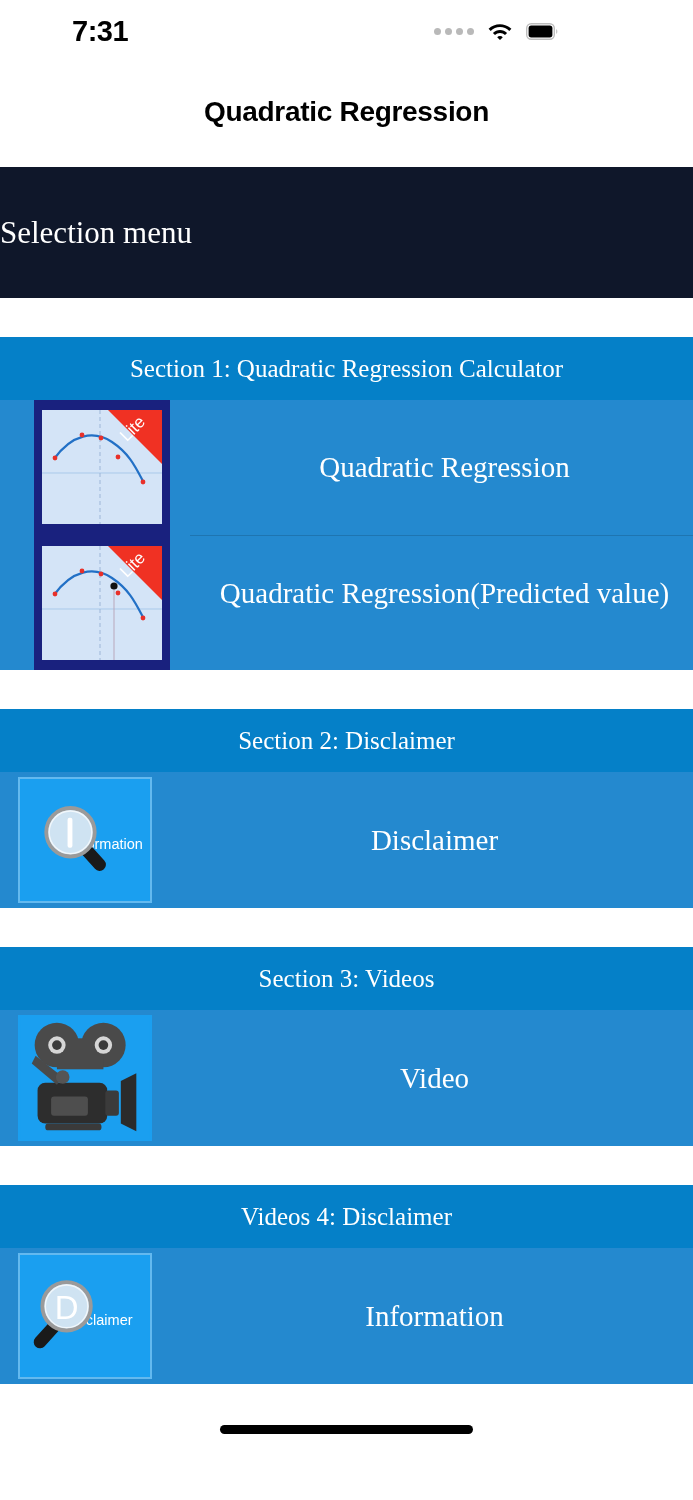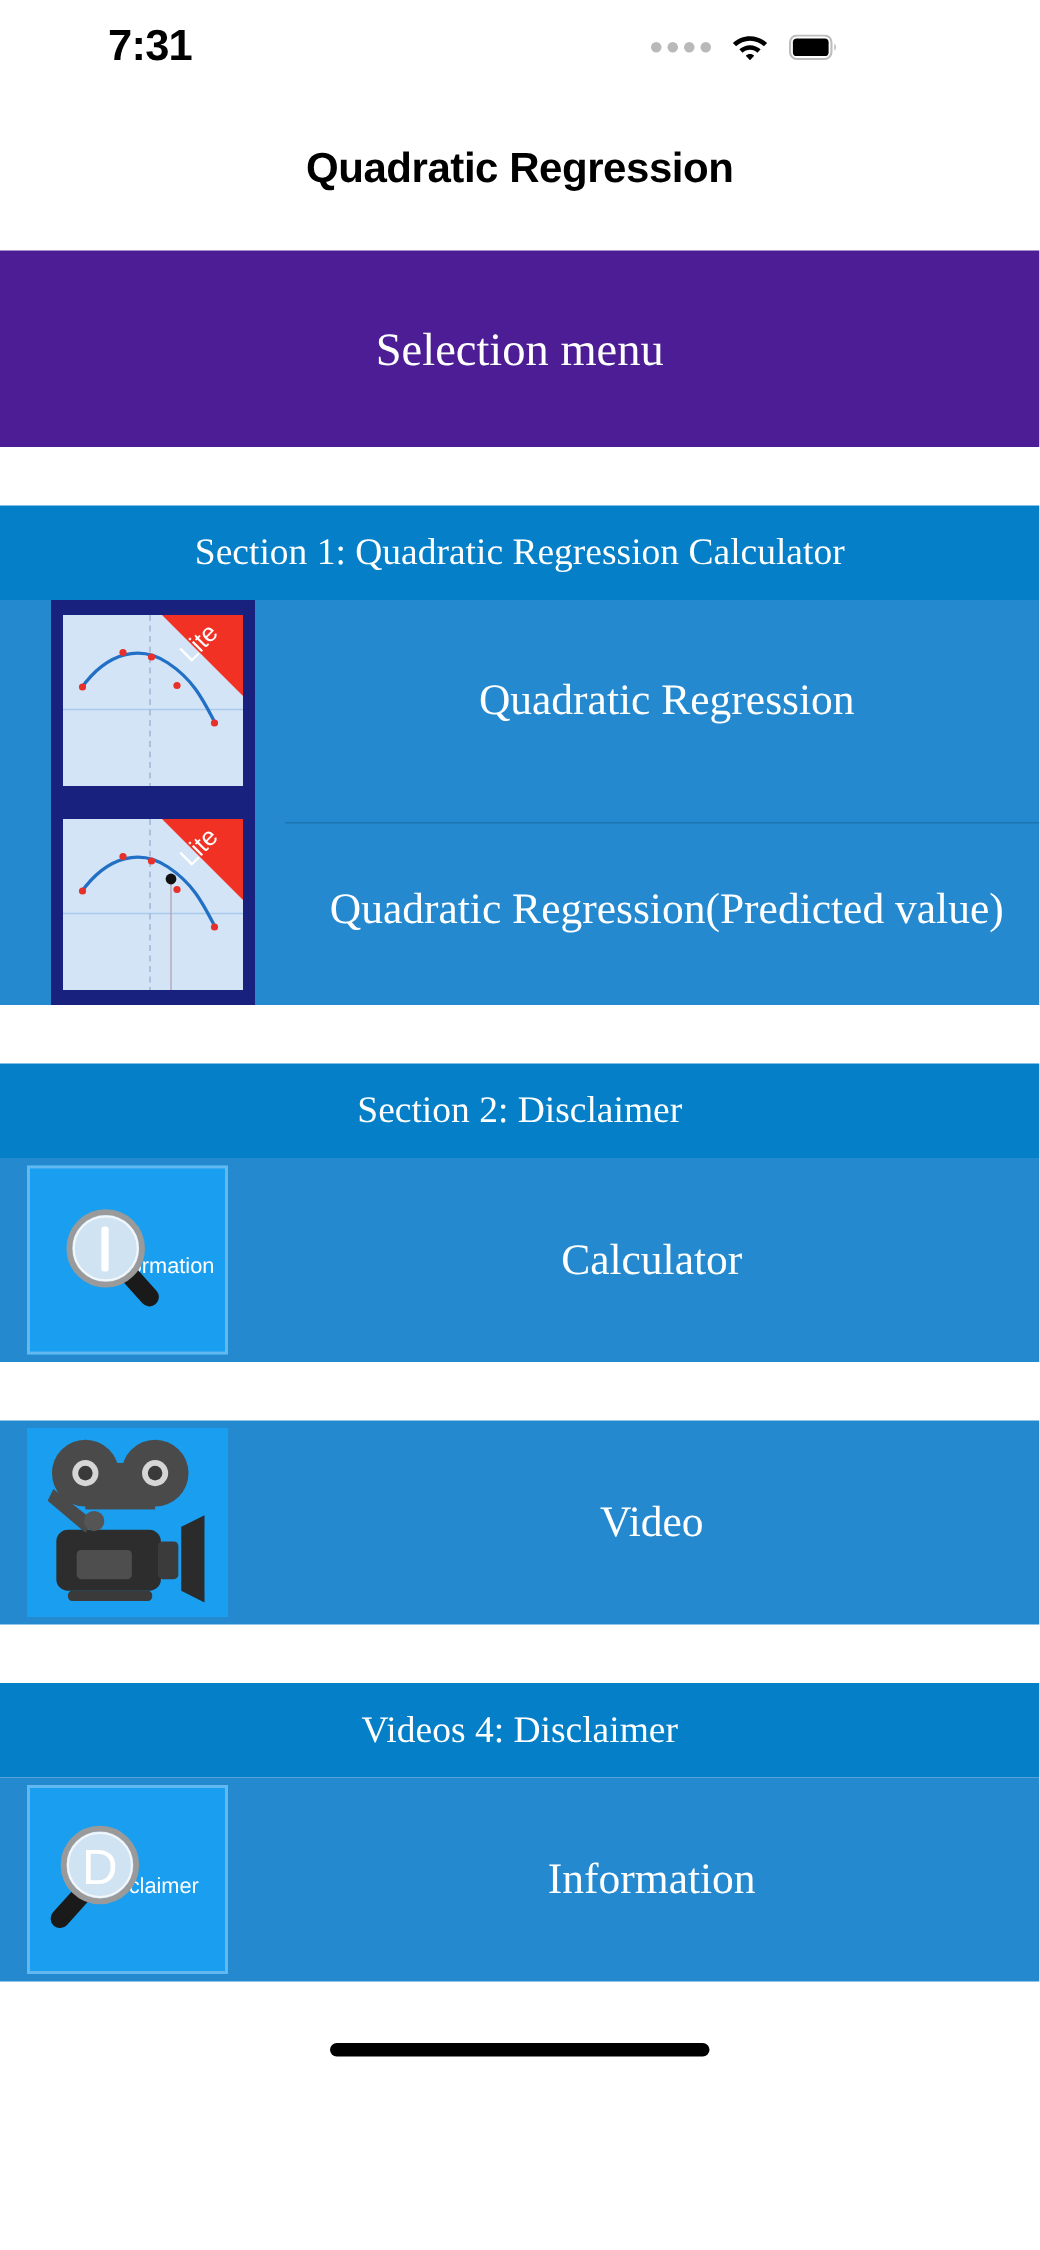--- a/index.html
+++ b/index.html
@@ -57,24 +57,23 @@
   .screen {
     width: 693px;
     background: #fff;
   }
 
   
   .menu-banner {
     margin-top: 39px;
     width: 693px;
     height: 131px;
-    background: #4c1d95;
-    display: flex;
-    align-items: center;
-    justify-content: center;
+    background: #0f172a;
+    display: flex;
+    align-items: center;
     font-family: Liberation Serif, serif;
   }
   .menu-banner-label {
     color: #ffffff;
     font-size: 31px;
   }
 
   
   .section { width: 693px; }
   .gap { height: 39px; background: #fff; width: 693px; }
@@ -158,21 +157,21 @@
     color: #fff;
     font-family: "Liberation Sans", sans-serif;
     font-size: 17px;
     transform: rotate(-45deg);
     transform-origin: center;
     text-align: center;
     pointer-events: none;
   }
 
   .s1-row-1 { position: absolute; left: 0; top: 0;   width: 693px; height: 134px; }
-  .s1-row-2 { position: absolute; left: 0; top: 148px; width: 693px; height: 117px; }
+  .s1-row-2 { position: absolute; left: 0; top: 135px; width: 693px; height: 117px; }
   .s1-row-1 .row-label, .s1-row-2 .row-label {
     position: absolute; left: 190px; right: 0; top: 0; bottom: 0;
   }
   .s1-row-2 .row-divider { top: 0; }
 
   
   .icon-row { height: 136px; }
   .icon-cell {
     width: 170px;
     display: flex;
@@ -314,28 +313,31 @@
               <text x="56" y="72" font-family="Liberation Sans, sans-serif" font-size="15" fill="#ffffff">nformation</text>
               <g transform="rotate(-42 52 55)">
                 <line x1="52" y1="76" x2="52" y2="100" stroke="#1a1a1a" stroke-width="13" stroke-linecap="round"></line>
               </g>
               <circle cx="52" cy="55" r="25" fill="#cfe3f2" stroke="#9a9a9a" stroke-width="4"></circle>
               <circle cx="52" cy="55" r="22" fill="none" stroke="#ffffff" stroke-width="1.4" opacity="0.7"></circle>
               <rect x="49" y="40" width="5" height="31" rx="2" fill="#ffffff"></rect>
             </svg>
           </div>
         </div>
-        <div class="row-label">Calculator</div>
+        <div class="row-label">Disclaimer</div>
       </div>
     </div>
   </div>
 
   <div class="gap"></div>
 
   <div class="section">
+    <div class="section-header">
+      <span>Section 3:  Videos</span>
+    </div>
     <div class="section-body">
       <div class="row icon-row">
         <div class="icon-cell">
           <div class="icon-tile video-tile">
             <svg viewBox="0 0 134 126">
               <rect x="0" y="0" width="134" height="126" fill="#1a9ff0"></rect>
               <circle cx="38" cy="29" r="23" fill="#4a4a4a"></circle>
               <circle cx="86" cy="29" r="23" fill="#4a4a4a"></circle>
               <rect x="38" y="22" width="48" height="32" fill="#4a4a4a"></rect>
               <circle cx="38" cy="29" r="9" fill="#d6d6d6"></circle>

